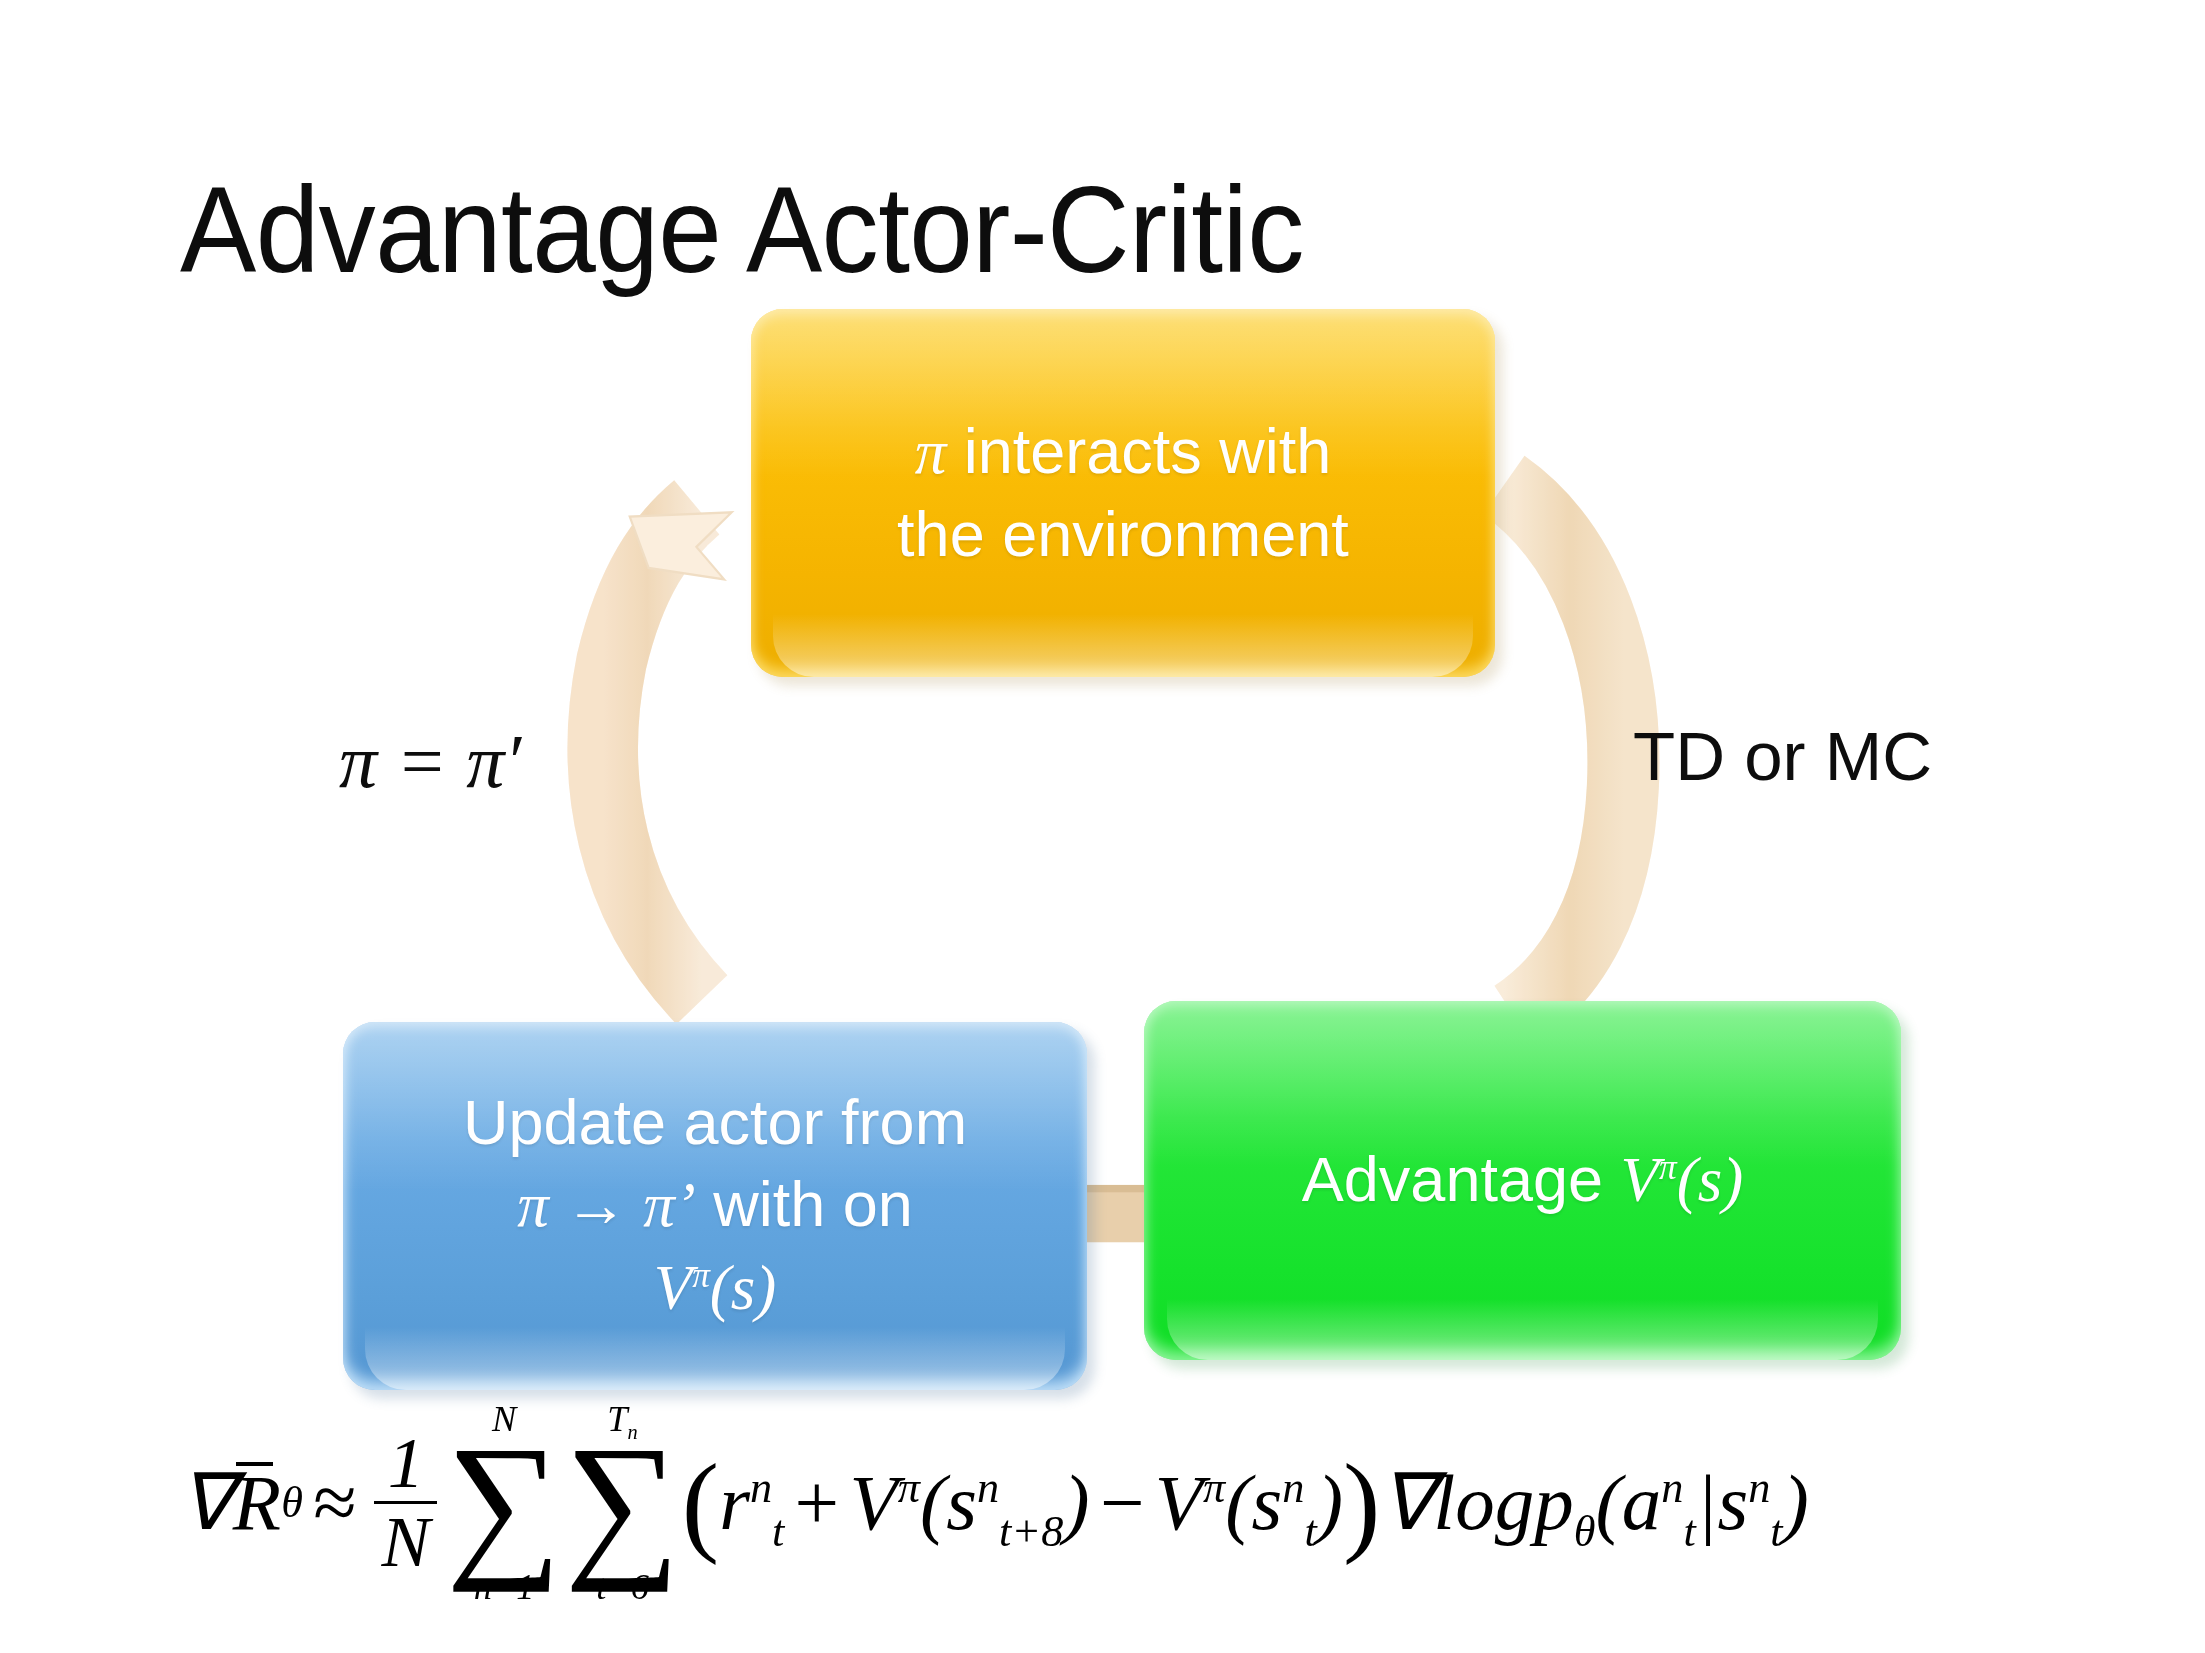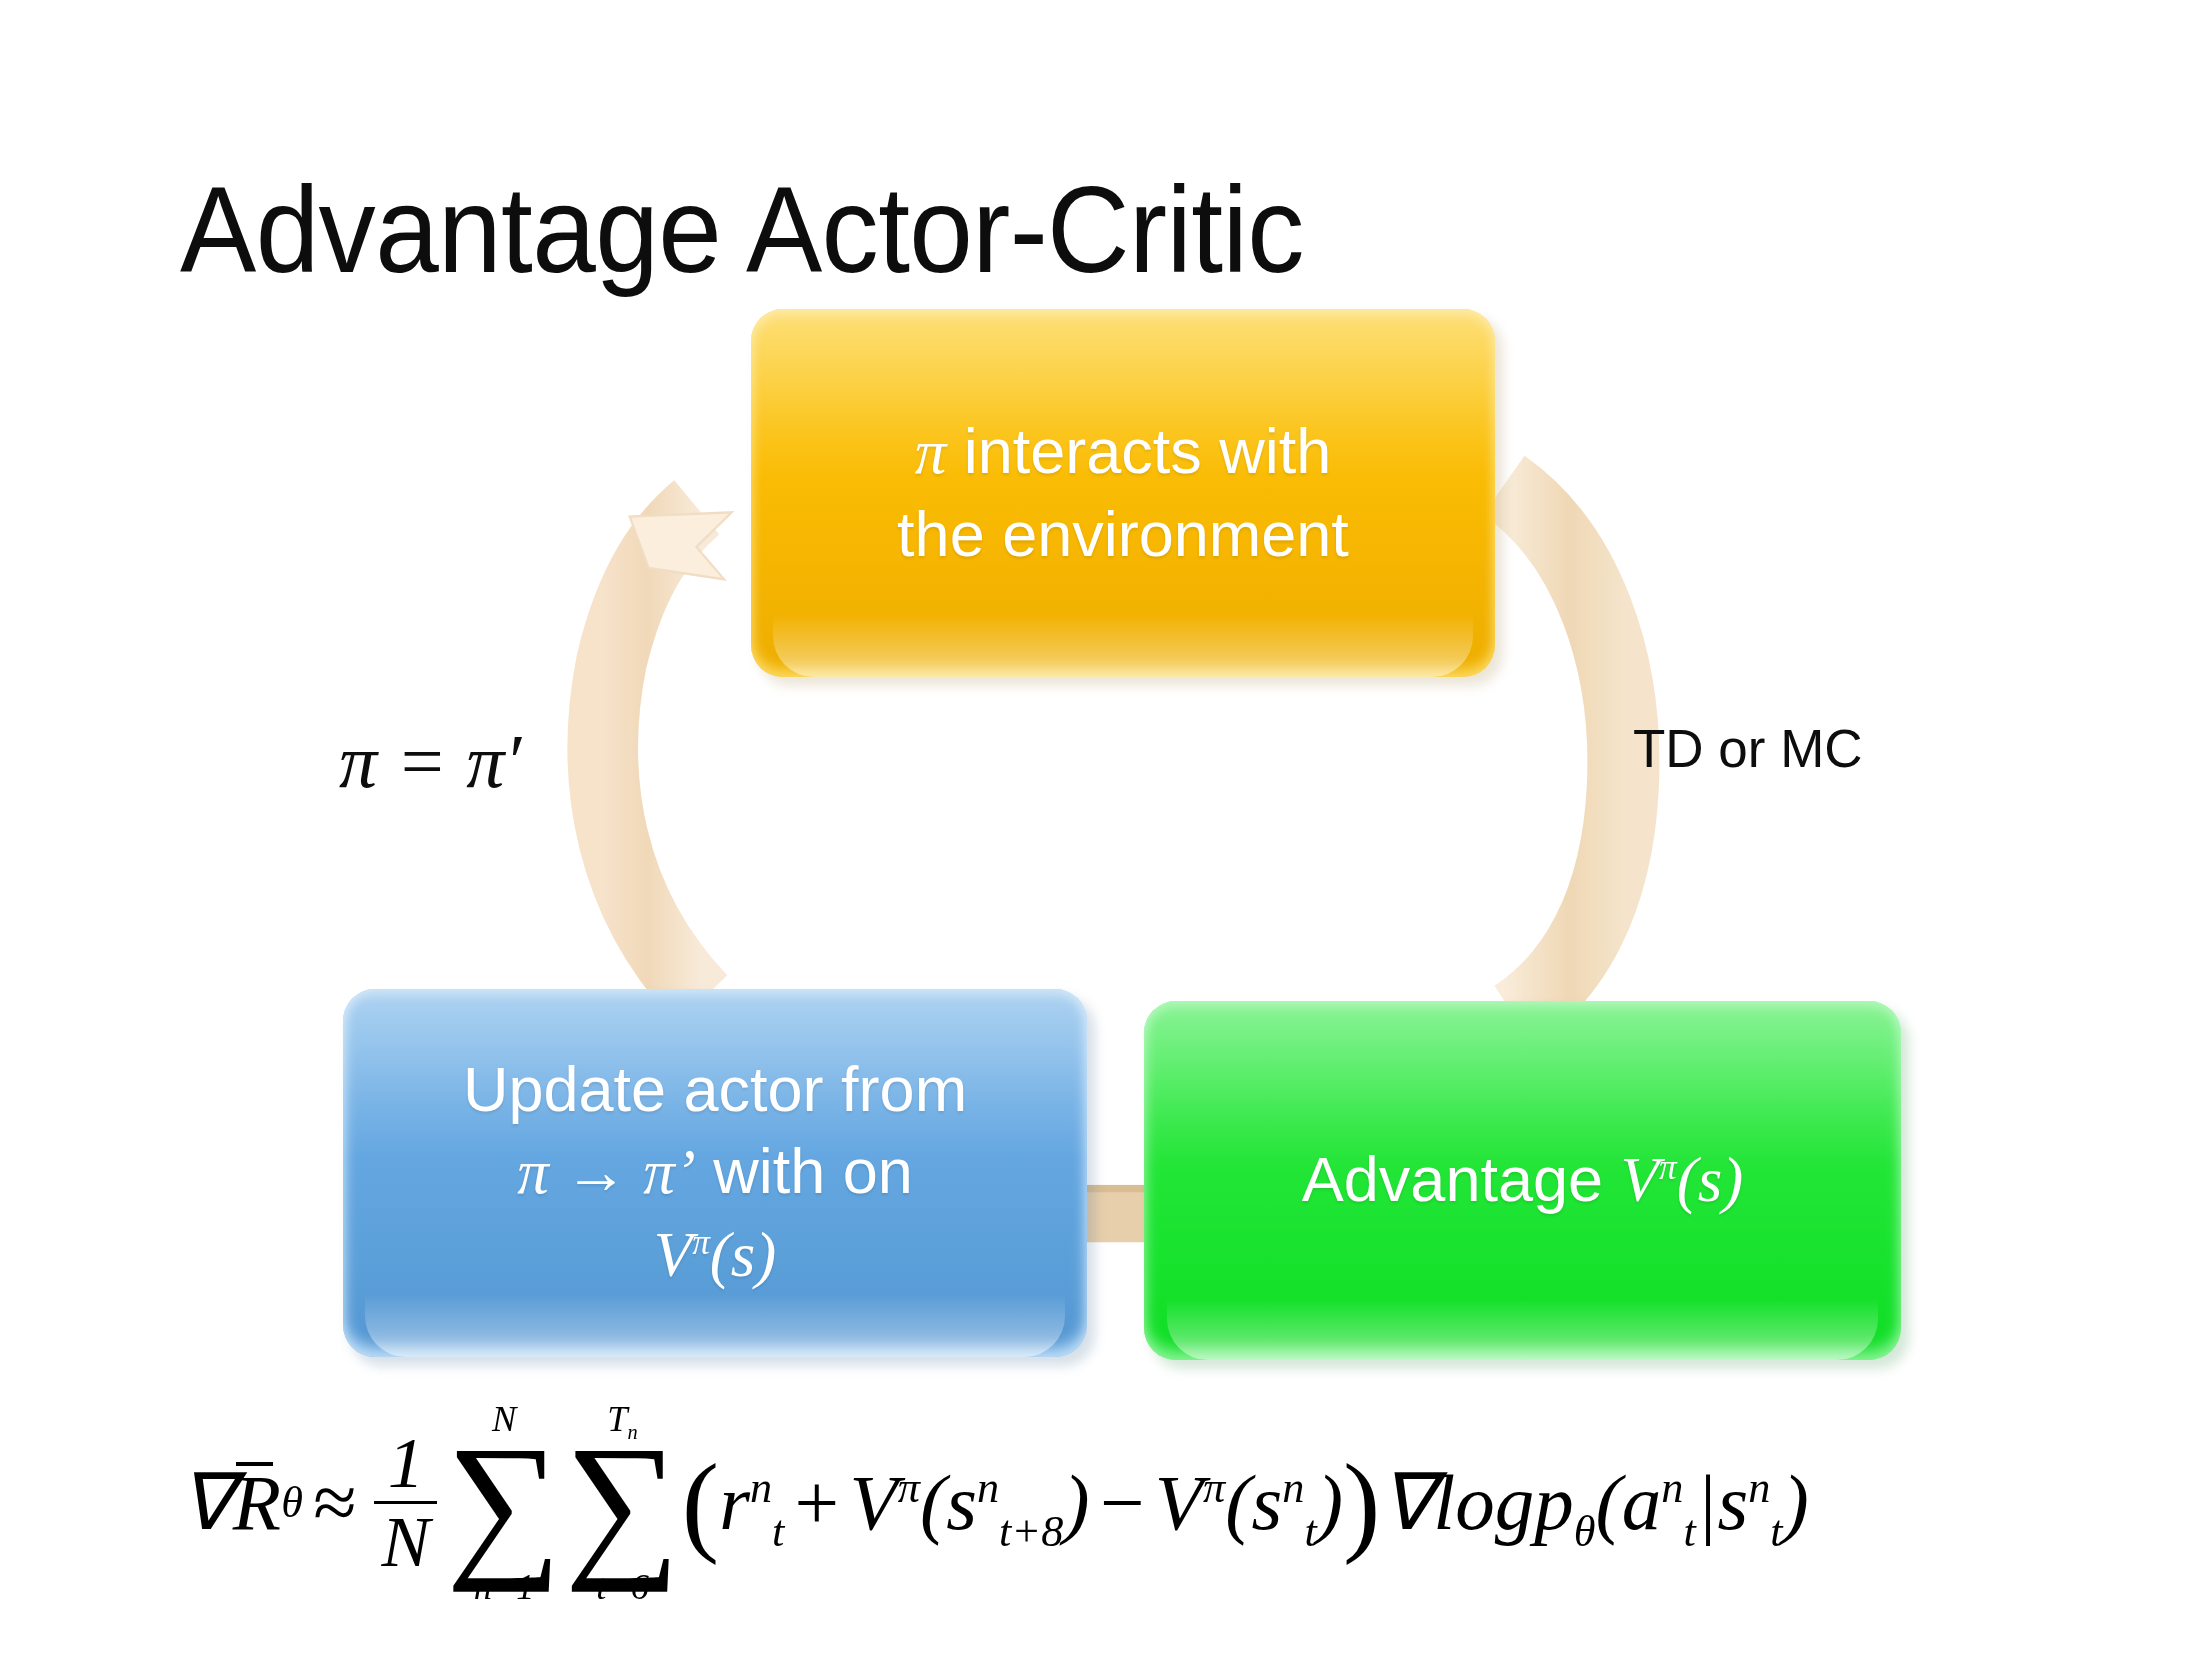--- a/index.html
+++ b/index.html
@@ -62,21 +62,21 @@
   }
 
   #node-policy{
     left:751px;top:309px;width:744px;height:368px;
     background:linear-gradient(180deg,#fcc917 0%,#fbbe06 38%,#f5b400 72%,#edae00 100%);
     box-shadow: 7.4px 8.8px 11.8px rgba(160,130,60,.20),
                 inset 0 -7.4px 13.2px rgba(255,225,110,.85),
                 inset 0 5.9px 10.3px rgba(255,255,255,.35);
   }
   #node-update{
-    left:343px;top:989px;width:744px;height:368px;
+    left:343px;top:1022px;width:744px;height:368px;
     background:linear-gradient(180deg,#73b3e8 0%,#66a8e2 40%,#5b9fd9 75%,#5496d2 100%);
     box-shadow: 7.4px 8.8px 11.8px rgba(70,110,150,.22),
                 inset 0 -8.8px 14.7px rgba(210,236,255,.85),
                 inset 0 5.9px 10.3px rgba(255,255,255,.40);
   }
   #node-learning{
     left:1144px;top:1001px;width:757px;height:359px;
     background:linear-gradient(180deg,#37eb4a 0%,#25e639 40%,#16e22c 75%,#10dd25 100%);
     box-shadow: 7.4px 8.8px 11.8px rgba(40,140,60,.20),
                 inset 0 -8.8px 14.7px rgba(190,255,200,.70),
@@ -94,21 +94,21 @@
     position:absolute;color:#0d0d0d;white-space:nowrap;
   }
   #label-pi-eq{
     left:307px;top:723px;
     font-family:"Liberation Serif", serif;font-style:italic;
     font-size:76px;line-height:1;margin-left:32px;
   }
   #label-td-mc{
     left:1633px;top:722px;
     font-family:"Liberation Sans", sans-serif;
-    font-size:53px;line-height:1;font-weight:400;
+    font-size:69px;line-height:1;font-weight:400;
   }
 
   
   #formula{
     position:absolute;left:180px;top:1400px;
     color:#000;
     font-family:"Liberation Serif", serif;
     font-size:79px;line-height:1;
     white-space:nowrap;
     display:flex;align-items:center;

